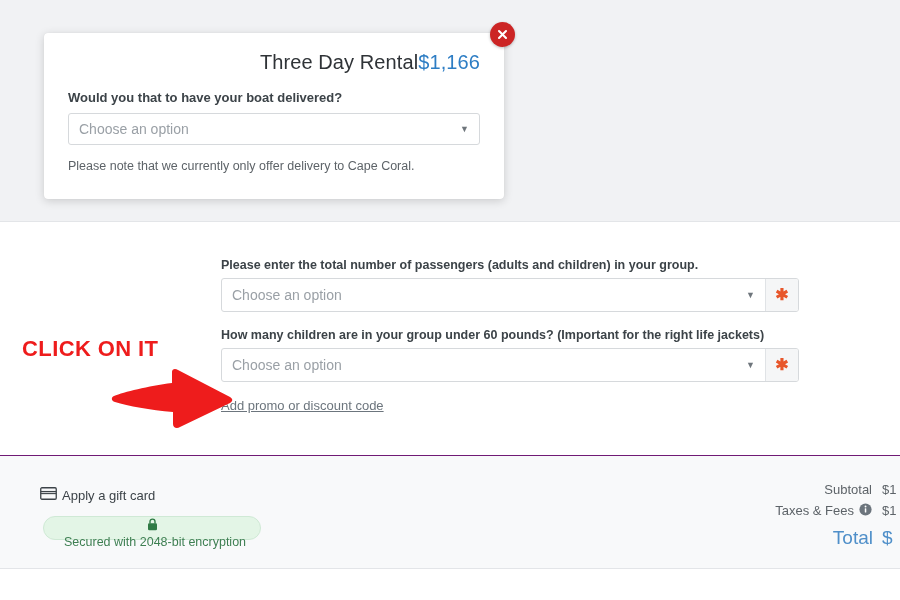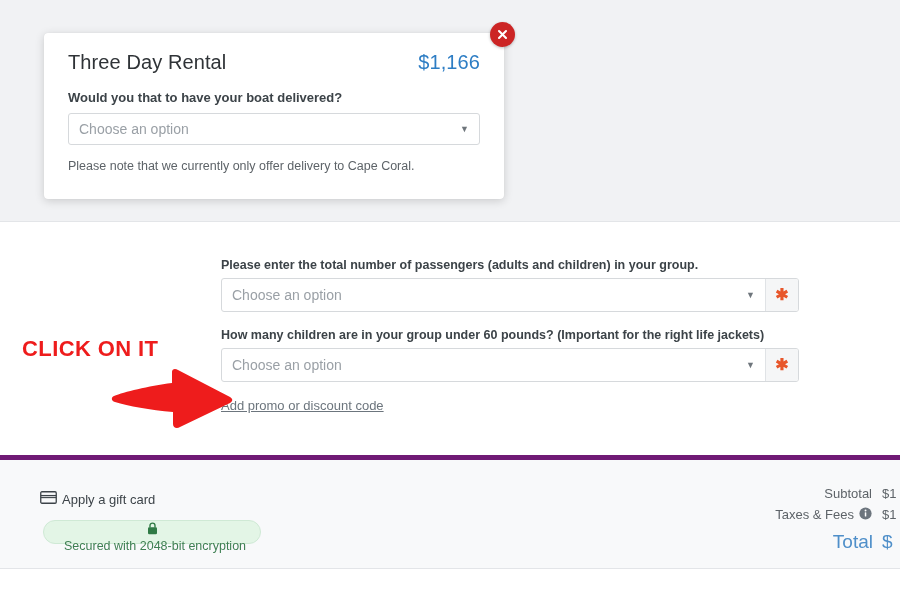--- a/index.html
+++ b/index.html
@@ -59,21 +59,21 @@
     display: flex;
     align-items: center;
     justify-content: center;
     box-shadow: 0 1px 3px rgba(0,0,0,0.25);
   }
   .modal-close svg { display: block; }
 
   .modal-head {
     display: flex;
     align-items: baseline;
-    justify-content: space-between;
+    justify-content: flex-end;
   }
   .modal-title {
     font-size: 20px;
     color: #2f3337;
     font-weight: 400;
     letter-spacing: 0.1px;
   }
   .modal-price {
     font-size: 20px;
     color: #2d7dc4;
@@ -207,21 +207,21 @@
   }
 
   
   .summary-bar {
     position: absolute;
     left: 0;
     top: 455px;
     width: 900px;
     height: 114px;
     background: #f8f9fa;
-    border-top: 5px solid #701a75;
+    border-top: 1px solid #701a75;
     border-bottom: 1px solid #e3e5e8;
     box-sizing: border-box;
   }
   .giftcard-row {
     position: absolute;
     left: 40px;
     top: 30px;
     display: flex;
     align-items: center;
     cursor: pointer;

